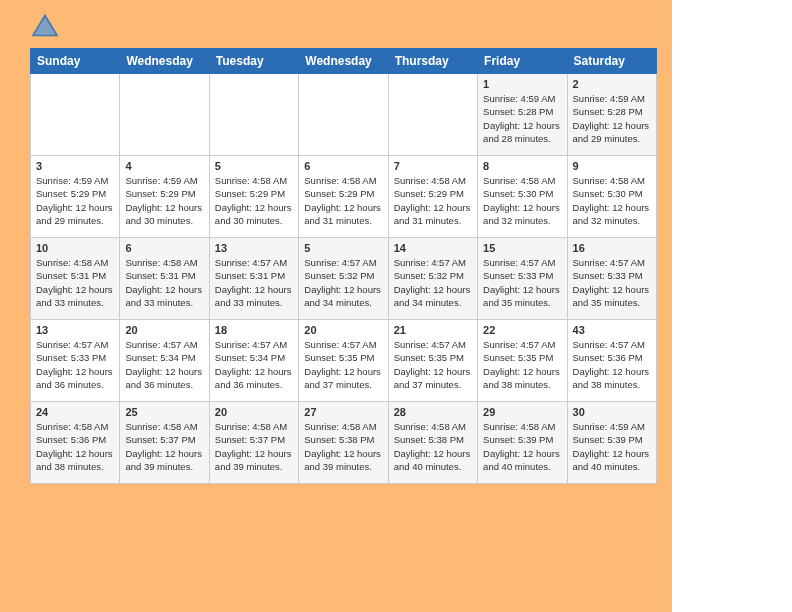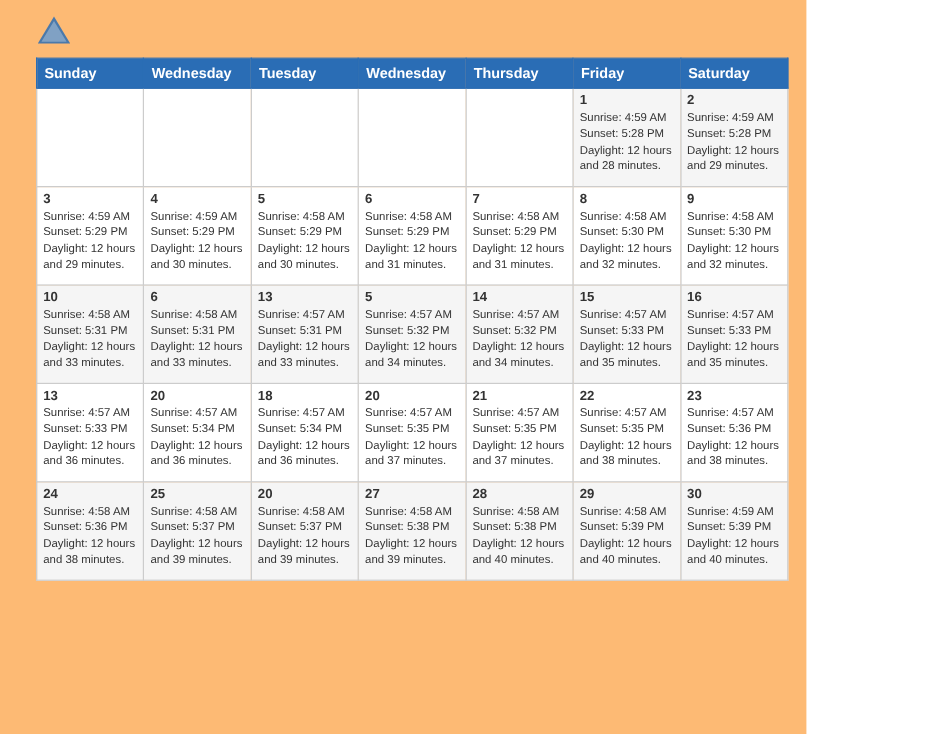--- a/index.html
+++ b/index.html
@@ -307,21 +307,21 @@
 and 37 minutes.</div>
           </td>
           <td>
             <div class="day-num">22</div>
             <div class="day-info" style="white-space: pre-line;">Sunrise: 4:57 AM
 Sunset: 5:35 PM
 Daylight: 12 hours
 and 38 minutes.</div>
           </td>
           <td>
-            <div class="day-num">23</div>
+            <div class="day-num">43</div>
             <div class="day-info" style="white-space: pre-line;">Sunrise: 4:57 AM
 Sunset: 5:36 PM
 Daylight: 12 hours
 and 38 minutes.</div>
           </td>
         </tr>
         <tr class="row-odd">
           <td>
             <div class="day-num">24</div>
             <div class="day-info" style="white-space: pre-line;">Sunrise: 4:58 AM

